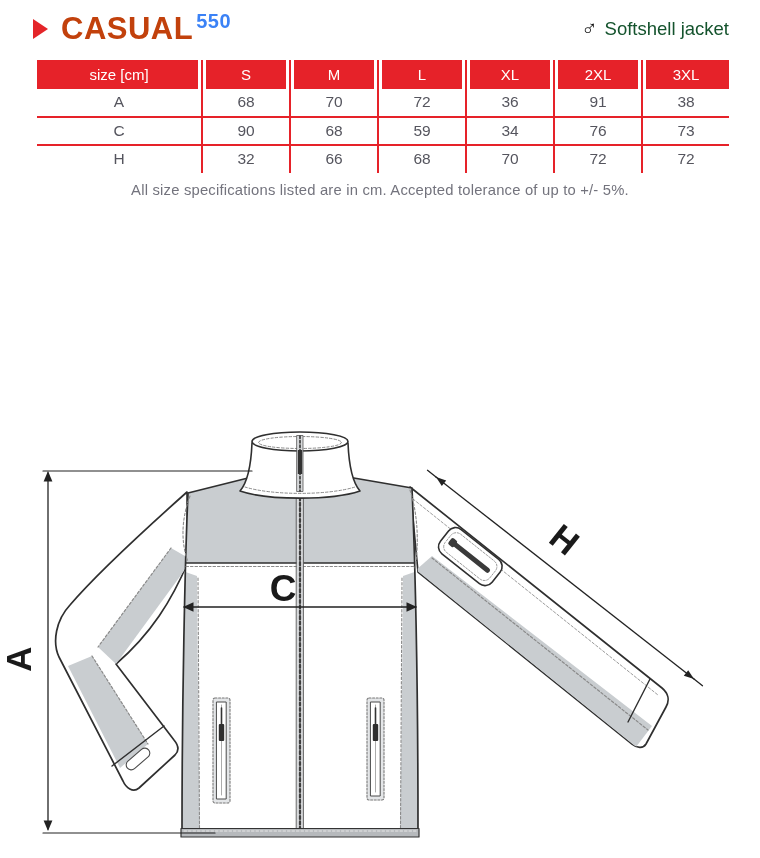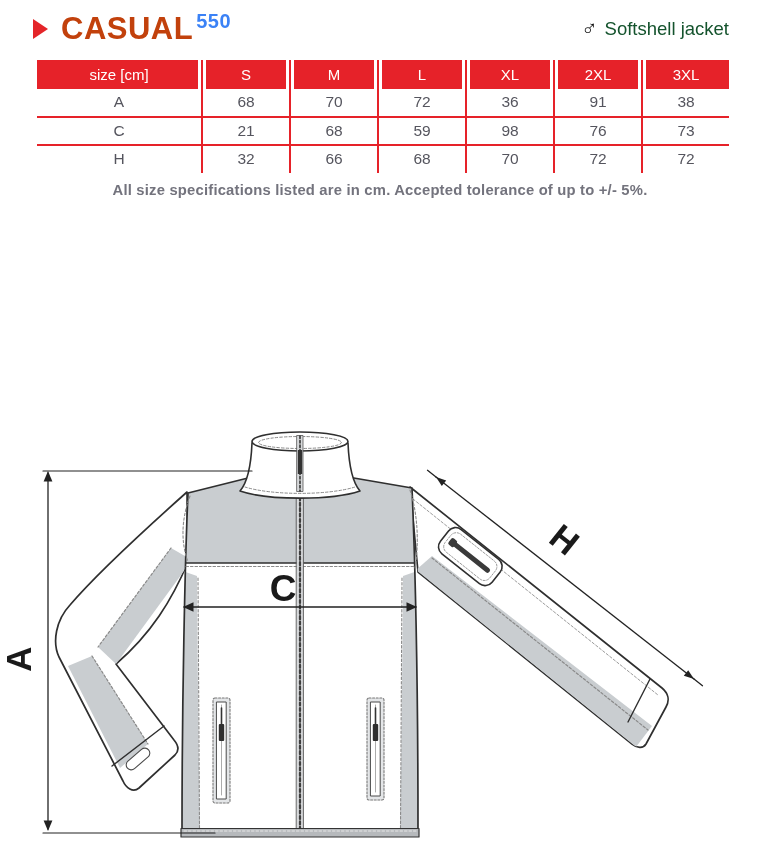--- a/index.html
+++ b/index.html
@@ -24,21 +24,21 @@
   table.sizes th{background:#e62229;color:#fff;font-weight:normal;font-size:15px;height:29px;padding:0;}
   table.sizes th:not(:first-child){border-left:2.2px solid #e62229;}
   table.sizes th:first-child{box-shadow:inset -3px 0 0 #fff;}
   table.sizes th:last-child{box-shadow:inset 3px 0 0 #fff;text-align:center;}
   table.sizes th:not(:first-child):not(:last-child){box-shadow:inset 3px 0 0 #fff,inset -3px 0 0 #fff;}
   table.sizes td{color:#55555e;font-size:15.5px;text-align:center;height:26.5px;padding:0;}
   table.sizes td:not(:first-child){border-left:2.2px solid #e62229;}
   tr.sep td{border-bottom:2.6px solid #e62229;}
 
   .note{position:absolute;left:0;top:182px;width:760px;text-align:center;
-        font-size:14.8px;color:#73737d;letter-spacing:.2px;font-weight:bold;}
+        font-size:14.8px;color:#73737d;letter-spacing:.2px;}
 
   
   .diag{position:absolute;left:0;top:418px;}
   text.dim{font-weight:bold;fill:#1a1a1a;font-family:"Liberation Sans","DejaVu Sans",sans-serif;}
 </style>
 </head>
 <body>
 
 <div class="page">
 
@@ -79,24 +79,24 @@
         <td>A</td>
         <td>68</td>
         <td>70</td>
         <td>72</td>
         <td>36</td>
         <td>91</td>
         <td>38</td>
       </tr>
       <tr class="sep">
         <td>C</td>
-        <td>21</td>
+        <td>90</td>
         <td>68</td>
         <td>59</td>
-        <td>98</td>
+        <td>34</td>
         <td>76</td>
         <td>73</td>
       </tr>
       <tr>
         <td>H</td>
         <td>32</td>
         <td>66</td>
         <td>68</td>
         <td>70</td>
         <td>72</td>

